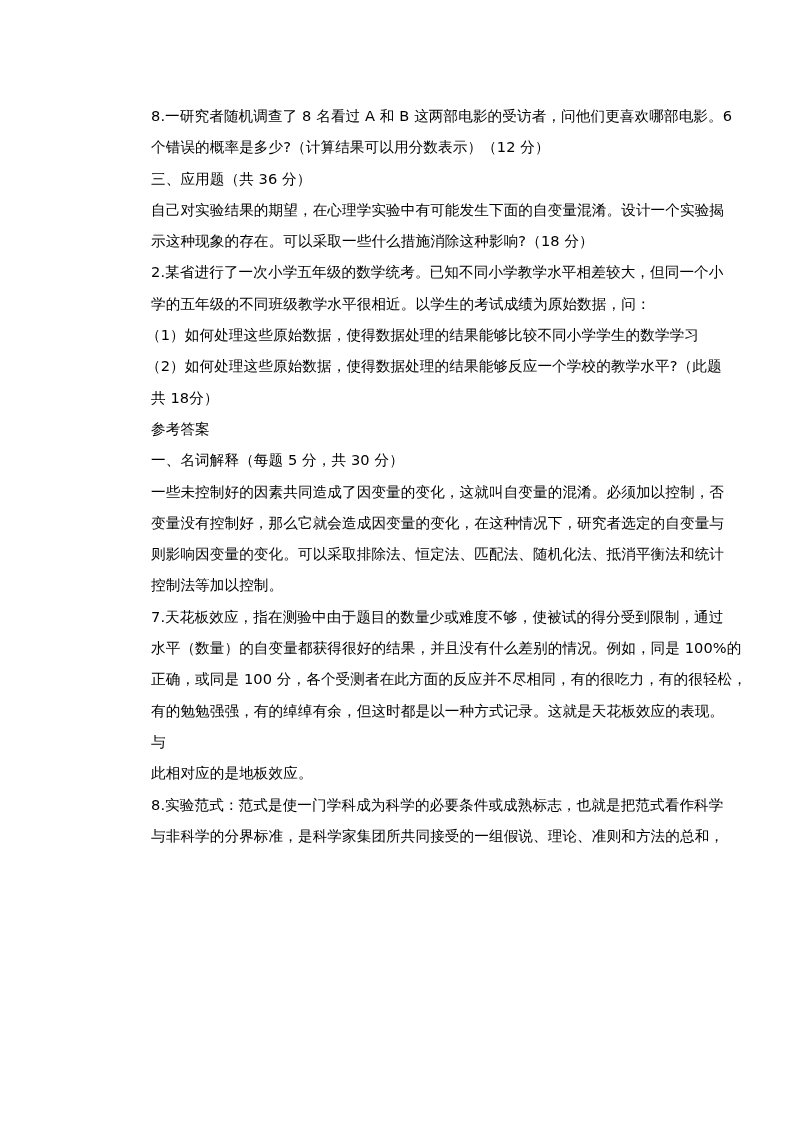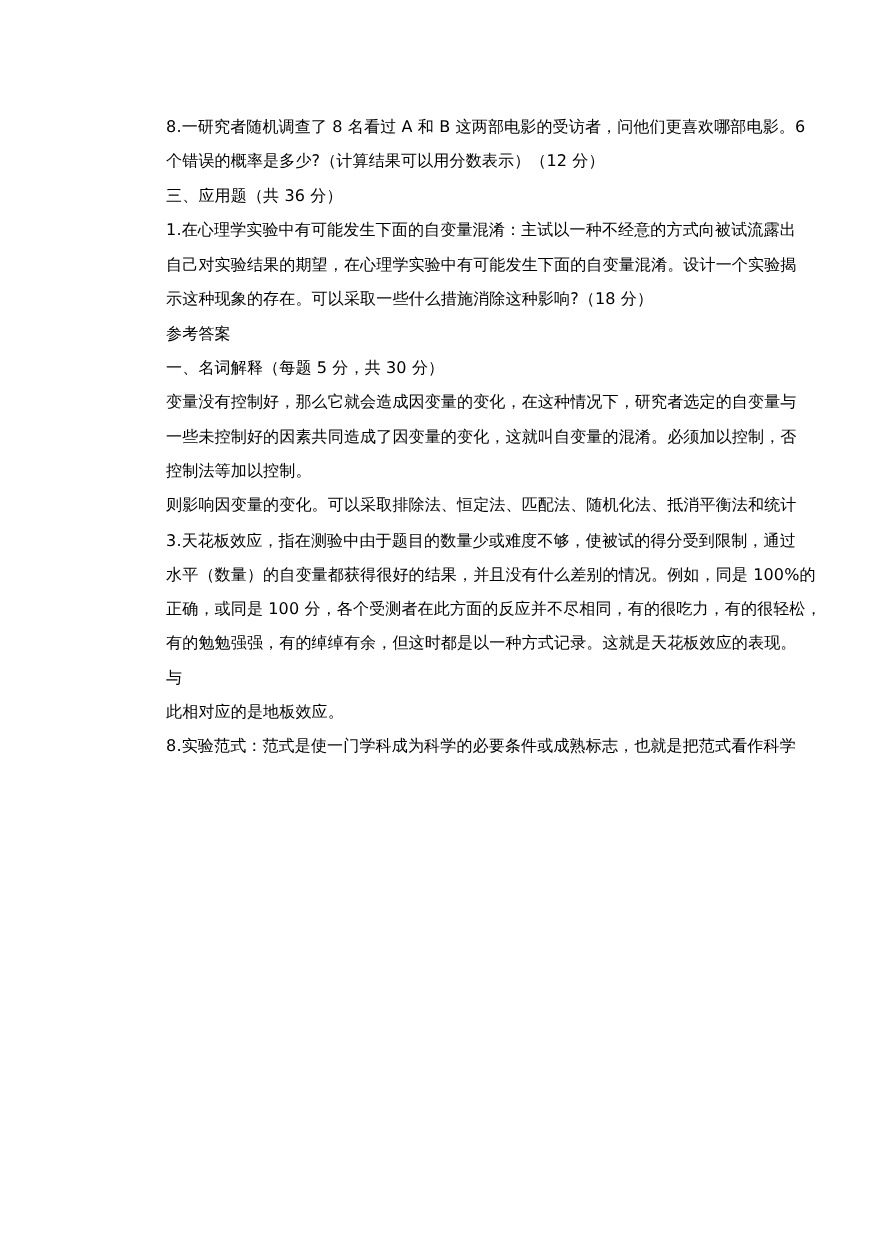--- a/index.html
+++ b/index.html
@@ -39,44 +39,51 @@
 <div class="page">
 
   <div>
     <div class="line">8.一研究者随机调查了 8 名看过 A 和 B 这两部电影的受访者，问他们更喜欢哪部电影。6</div>
     <div class="line">个错误的概率是多少?（计算结果可以用分数表示）（12 分）</div>
   </div>
 
   <div>
     <div class="line">三、应用题（共 36 分）</div>
     <div>
-      <div class="line">1.在心理学实验中有可能发生下面的自变量混淆：主试以一种不经意的方式向被试流露出</div>
       <div class="line">自己对实验结果的期望，在心理学实验中有可能发生下面的自变量混淆。设计一个实验揭</div>
       <div class="line">示这种现象的存在。可以采取一些什么措施消除这种影响?（18 分）</div>
+    </div>
+    <div>
+      <div class="line">2.某省进行了一次小学五年级的数学统考。已知不同小学教学水平相差较大，但同一个小</div>
+      <div class="line">学的五年级的不同班级教学水平很相近。以学生的考试成绩为原始数据，问：</div>
+      <div class="line indent-neg">（1）如何处理这些原始数据，使得数据处理的结果能够比较不同小学学生的数学学习</div>
+      <div class="line indent-neg">（2）如何处理这些原始数据，使得数据处理的结果能够反应一个学校的教学水平?（此题</div>
+      <div class="line">共 18分）</div>
     </div>
   </div>
 
   <div>
     <div class="line">参考答案</div>
     <div class="line">一、名词解释（每题 5 分，共  30 分）</div>
 
     <div>
+      <div class="line">一些未控制好的因素共同造成了因变量的变化，这就叫自变量的混淆。必须加以控制，否</div>
       <div class="line">变量没有控制好，那么它就会造成因变量的变化，在这种情况下，研究者选定的自变量与</div>
-      <div class="line">一些未控制好的因素共同造成了因变量的变化，这就叫自变量的混淆。必须加以控制，否</div>
+      <div class="line">则影响因变量的变化。可以采取排除法、恒定法、匹配法、随机化法、抵消平衡法和统计</div>
       <div class="line">控制法等加以控制。</div>
-      <div class="line">则影响因变量的变化。可以采取排除法、恒定法、匹配法、随机化法、抵消平衡法和统计</div>
     </div>
 
     <div>
-      <div class="line">3.天花板效应，指在测验中由于题目的数量少或难度不够，使被试的得分受到限制，通过</div>
+      <div class="line">7.天花板效应，指在测验中由于题目的数量少或难度不够，使被试的得分受到限制，通过</div>
       <div class="line">水平（数量）的自变量都获得很好的结果，并且没有什么差别的情况。例如，同是  100%的</div>
       <div class="line">正确，或同是 100 分，各个受测者在此方面的反应并不尽相同，有的很吃力，有的很轻松，</div>
       <div class="line">有的勉勉强强，有的绰绰有余，但这时都是以一种方式记录。这就是天花板效应的表现。</div>
       <div class="line">与</div>
       <div class="line">此相对应的是地板效应。</div>
     </div>
 
     <div>
       <div class="line">8.实验范式：范式是使一门学科成为科学的必要条件或成熟标志，也就是把范式看作科学</div>
+      <div class="line">与非科学的分界标准，是科学家集团所共同接受的一组假说、理论、准则和方法的总和，</div>
     </div>
   </div>
 
 </div>
 
 </body></html>

